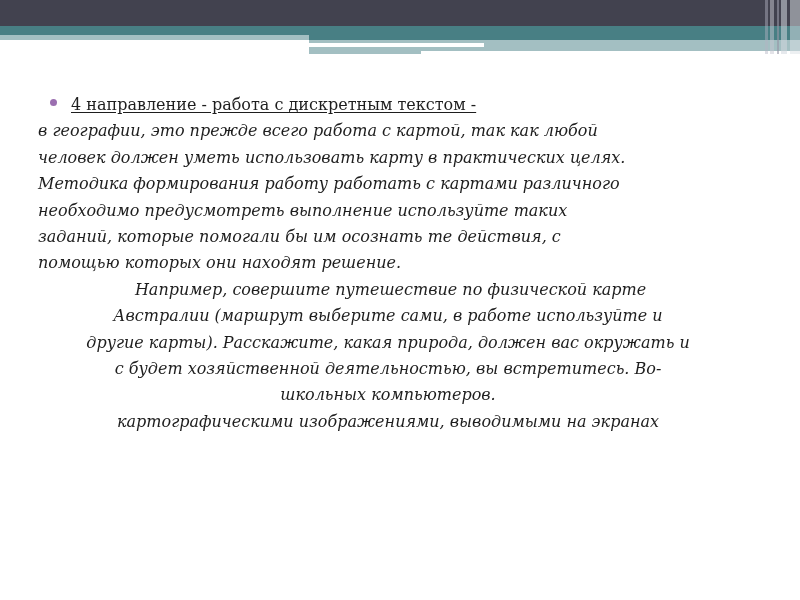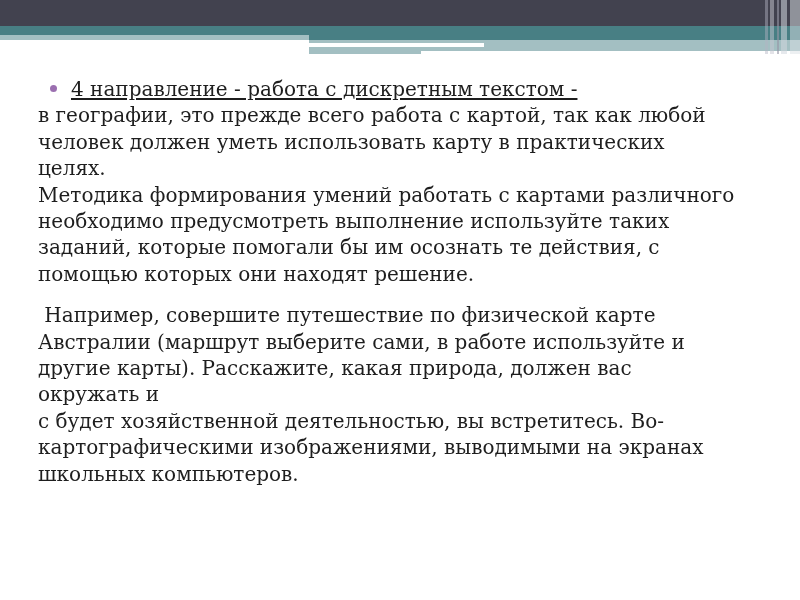--- a/index.html
+++ b/index.html
@@ -25,24 +25,24 @@
     .stripe { position: absolute; top: 0; height: 54px; }
     .s1 { left: 765px; width: 3px; background: rgba(180,180,195,0.45); }
     .s2 { left: 770px; width: 4px; background: rgba(200,200,210,0.5); }
     .s3 { left: 777px; width: 2px; background: rgba(150,150,165,0.6); }
     .s4 { left: 781px; width: 6px; background: rgba(210,215,222,0.55); }
     .s5 { left: 790px; width: 10px; background: rgba(220,225,230,0.5); }
 
     .content {
       position: absolute;
       left: 38px;
-      top: 76px;
+      top: 92px;
       width: 700px;
       color: #1e1e1e;
-      font-size: 20px;
+      font-size: 16px;
       line-height: 26.4px;
     }
     .bullet-line {
       display: flex;
       align-items: baseline;
       margin-left: 12px;
     }
     .bullet-dot {
       display: inline-block;
       width: 7px;
@@ -50,22 +50,22 @@
       border-radius: 50%;
       background: #9b6fb0;
       margin-right: 14px;
       position: relative;
       top: -4px;
     }
     .heading {
       text-decoration: underline;
       text-underline-offset: 2px;
     }
-    .para { margin: 0; }
-    .para + .para { margin-top: 15px; }
+    .para { margin: 0; font-style: italic; }
+    .para + .para { margin-top: 0; text-align: center; }
   </style>
 </head>
 <body>
 
 <div class="banner">
   <div class="band band-dark"></div>
   <div class="band band-teal"></div>
   <div class="band band-light-left"></div>
   <div class="band band-light-right"></div>
   <div class="band band-white-line"></div>
@@ -78,26 +78,26 @@
 </div>
 
 <div class="content">
   <div class="bullet-line">
     <span class="bullet-dot"></span>
     <span class="heading">4 направление - работа с дискретным текстом -</span>
   </div>
   <div class="para">
     <div>в географии, это прежде всего работа с картой, так как любой</div>
     <div>человек должен уметь использовать карту в практических целях.</div>
-    <div>Методика формирования умений работать с картами различного</div>
+    <div>Методика формирования работу работать с картами различного</div>
     <div>необходимо предусмотреть выполнение используйте таких</div>
     <div>заданий, которые помогали бы им осознать те действия, с</div>
     <div>помощью которых они находят решение.</div>
   </div>
   <div class="para">
     <div style="white-space:pre"> Например, совершите путешествие по физической карте</div>
     <div>Австралии (маршрут выберите сами, в работе используйте и</div>
     <div>другие карты). Расскажите, какая природа, должен вас окружать и</div>
     <div>с будет хозяйственной деятельностью, вы встретитесь. Во-</div>
+    <div>школьных компьютеров.</div>
     <div>картографическими изображениями, выводимыми на экранах</div>
-    <div>школьных компьютеров.</div>
   </div>
 </div>
 
 </body></html>

